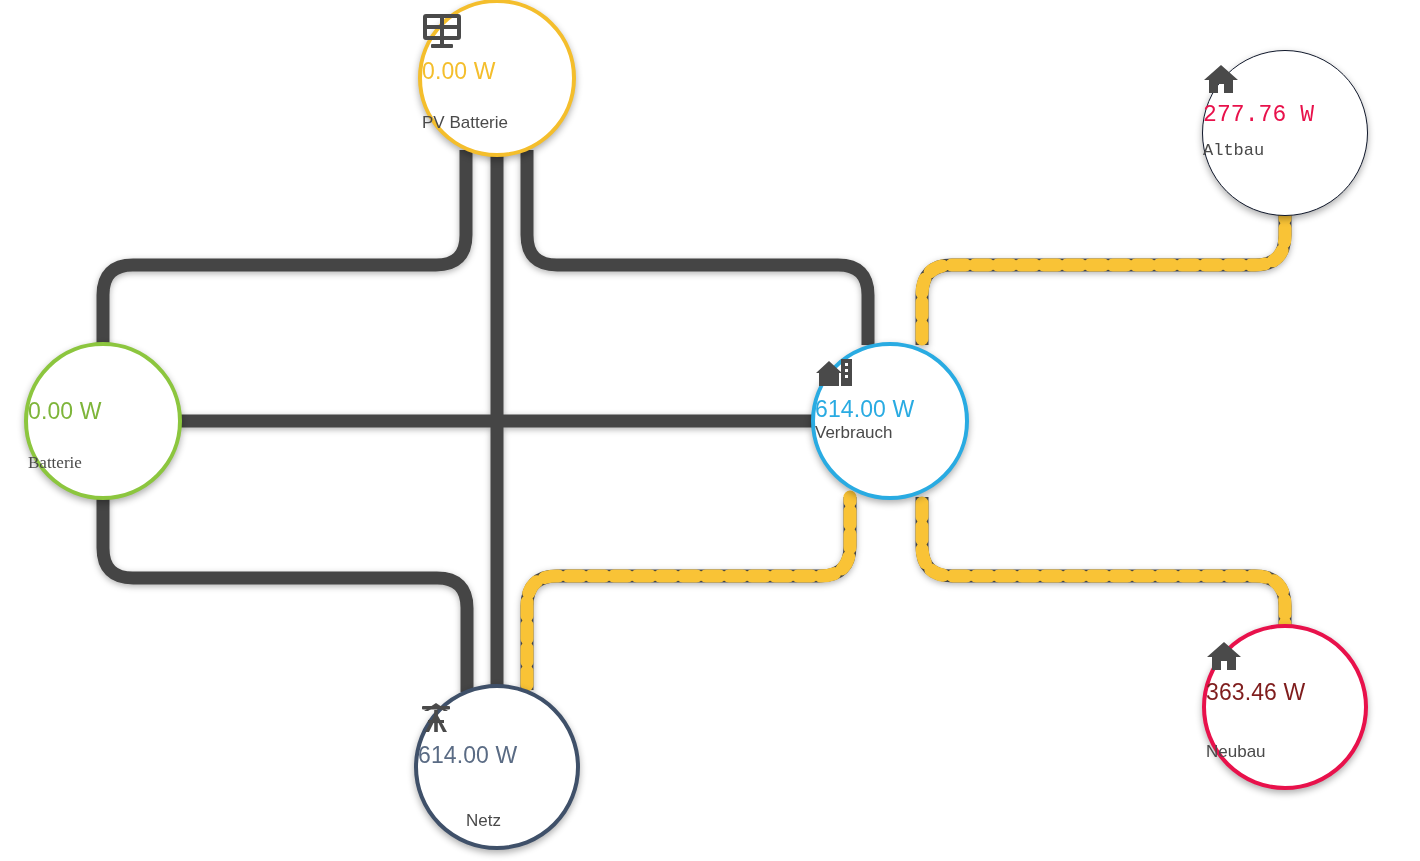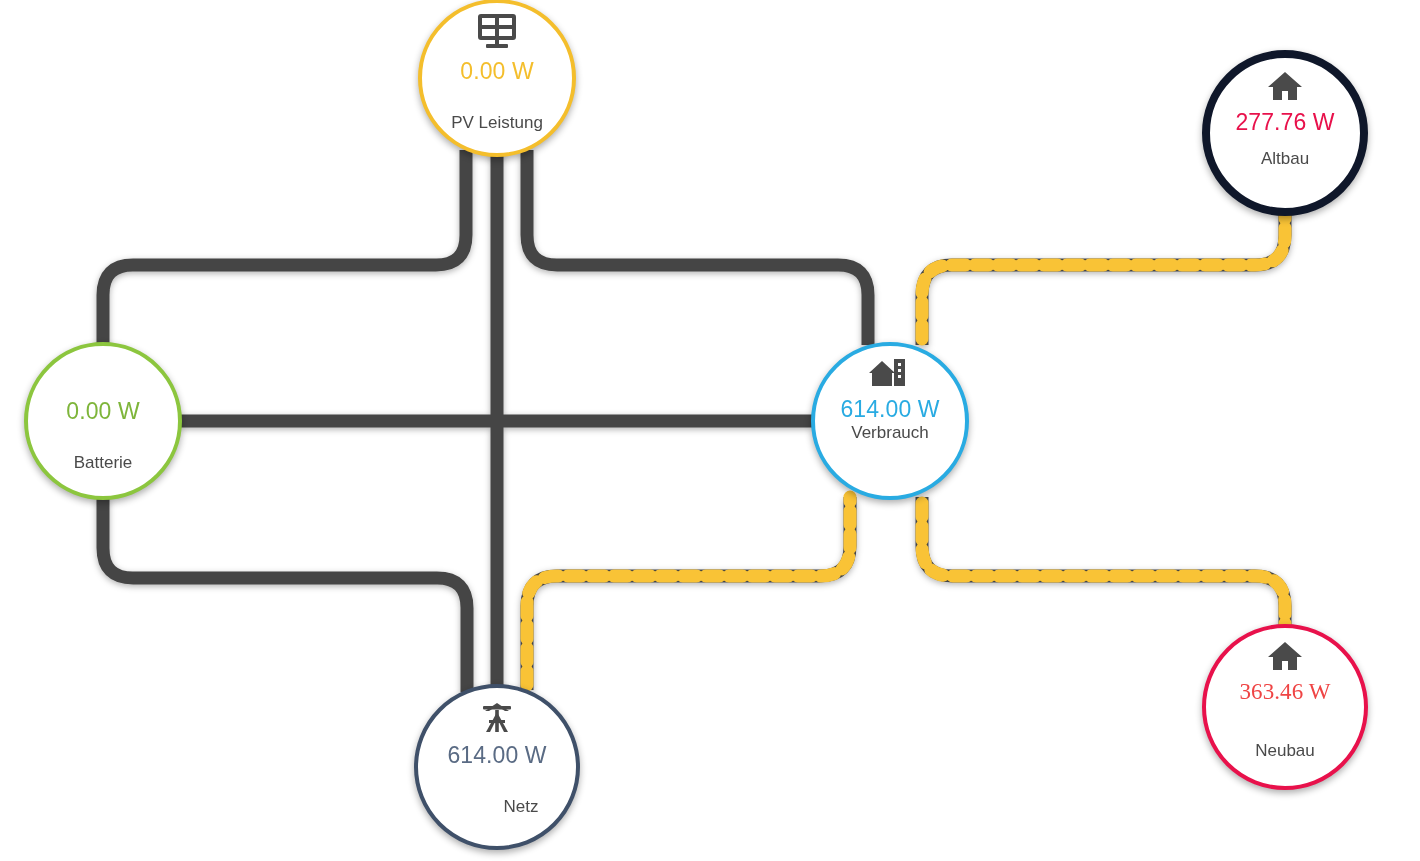--- a/index.html
+++ b/index.html
@@ -26,21 +26,20 @@
     width: 1420px;
     height: 861px;
   }
   .node {
     position: absolute;
     border-radius: 50%;
     background: #ffffff;
     box-sizing: border-box;
     display: flex;
     flex-direction: column;
-    align-items: center;
     z-index: 5;
     box-shadow: 0 3px 7px rgba(0,0,0,0.32);
   }
   .node-icon {
     display: block;
     line-height: 0;
   }
   .node-icon svg { display: block; }
   .node-value {
     font-size: 23px;
@@ -102,38 +101,38 @@
     <span class="node-icon">
       <svg width="40" height="38" viewBox="0 0 40 38" fill="#4a4a4a">
         <rect x="3" y="3" width="34" height="22" rx="1" fill="none" stroke="#4a4a4a" stroke-width="4"></rect>
         <rect x="18" y="3" width="4" height="22"></rect>
         <rect x="3" y="12" width="34" height="4"></rect>
         <rect x="18" y="25" width="4" height="9"></rect>
         <rect x="9" y="31" width="22" height="4" rx="1"></rect>
       </svg>
     </span>
     <span class="node-value" style="color:#F4BE2C; margin-top:7px;">0.00 W</span>
-    <span class="node-label" style="margin-top:28px;">PV Leistung</span>
+    <span class="node-label" style="margin-top:28px;">PV Batterie</span>
   </div>
 
-  <div class="node" style="left:1202px; top:50px; width:166px; height:166px; border:8px solid #0f172a;
-              padding-top:13px;">
+  <div class="node" style="left:1202px; top:50px; width:166px; height:166px; border:1px solid #0f172a;
+              padding-top:13px;font-family:Liberation Mono, monospace;">
     <span class="node-icon">
       <svg width="36" height="30" viewBox="0 0 36 30" fill="#4a4a4a">
         <path d="M18 1 L35 16 L30 16 L30 29 L21 29 L21 20 L15 20 L15 29 L6 29 L6 16 L1 16 Z"></path>
       </svg>
     </span>
     <span class="node-value" style="color:#E8114B; margin-top:8px;">277.76 W</span>
     <span class="node-label" style="margin-top:13px;">Altbau</span>
   </div>
 
   <div class="node" style="left:24px; top:342px; width:158px; height:158px; border:4px solid #8CC63E;
               justify-content:flex-start; padding-top:52px;">
     <span class="node-value" style="color:#7EB53A;">0.00 W</span>
-    <span class="node-label" style="margin-top:28px;">Batterie</span>
+    <span class="node-label" style="margin-top:28px;font-family:Liberation Serif, serif;">Batterie</span>
   </div>
 
   <div class="node" style="left:811px; top:342px; width:158px; height:158px; border:4px solid #29ABE2;
               padding-top:12px;">
     <span class="node-icon">
       <svg width="44" height="30" viewBox="0 0 44 30" fill="#4a4a4a">
         <path d="M14 3 L27 15 L24 15 L24 28 L4 28 L4 15 L1 15 Z"></path>
         <rect x="26" y="1" width="11" height="27"></rect>
         <rect x="30" y="5" width="3" height="3" fill="#ffffff"></rect>
         <rect x="30" y="11" width="3" height="3" fill="#ffffff"></rect>
@@ -150,27 +149,27 @@
       <svg width="36" height="32" viewBox="0 0 36 32" fill="#4a4a4a">
         <rect x="4" y="4" width="28" height="3.5" rx="1"></rect>
         <path d="M18 1 L30 9 L26 9 L18 4 L10 9 L6 9 Z"></path>
         <rect x="16.2" y="8" width="3.6" height="22"></rect>
         <path d="M17 12 L7 30 L11 30 L19 14 Z"></path>
         <path d="M19 12 L29 30 L25 30 L17 14 Z"></path>
         <rect x="10" y="18" width="16" height="3"></rect>
       </svg>
     </span>
     <span class="node-value" style="color:#5A6B84; margin-top:8px;">614.00 W</span>
-    <span class="node-label" style="margin-top:28px;padding-left:48px;">Netz</span>
+    <span class="node-label" style="margin-top:42px;padding-left:48px;">Netz</span>
   </div>
 
   <div class="node" style="left:1202px; top:624px; width:166px; height:166px; border:4px solid #E8114B;
               padding-top:13px;">
     <span class="node-icon">
       <svg width="36" height="30" viewBox="0 0 36 30" fill="#4a4a4a">
         <path d="M18 1 L35 16 L30 16 L30 29 L21 29 L21 20 L15 20 L15 29 L6 29 L6 16 L1 16 Z"></path>
       </svg>
     </span>
-    <span class="node-value" style="color:#ef4444; margin-top:8px;font-family:Liberation Serif, serif;">363.46 W</span>
+    <span class="node-value" style="color:#7f1d1d; margin-top:8px;">363.46 W</span>
     <span class="node-label" style="margin-top:36px;">Neubau</span>
   </div>
 
 </div>
 
 </body></html>

